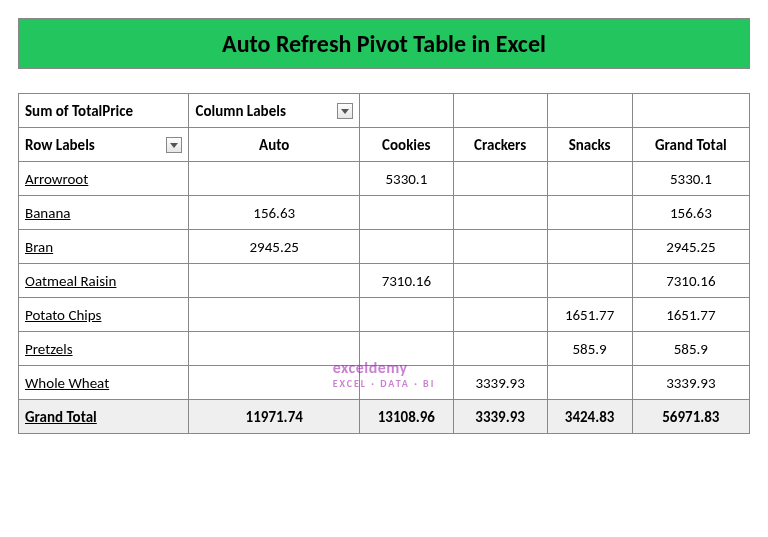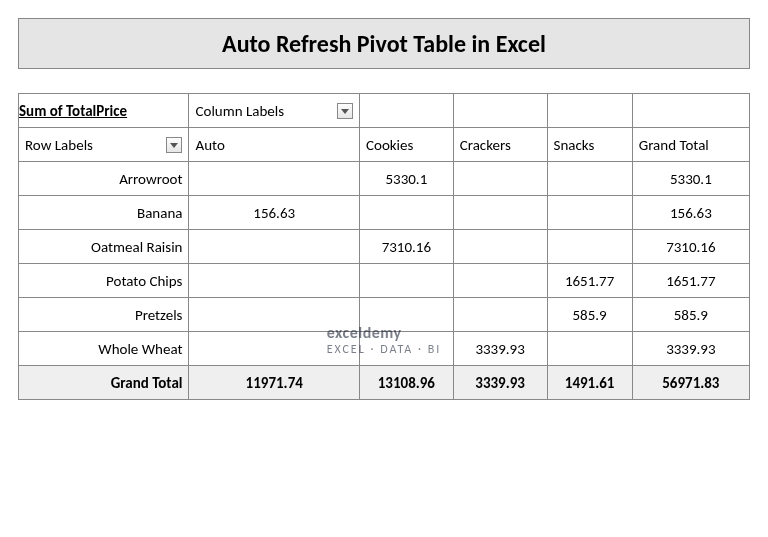--- a/index.html
+++ b/index.html
@@ -4,21 +4,21 @@
 <style>
   * { box-sizing: border-box; }
   body {
     margin: 0;
     padding: 18px;
     font-family: Calibri, Arial, sans-serif;
     background: #fff;
     width: 768px;
   }
   .title-bar {
-    background: #e5e5e5;
+    background: #22c55e;
     border: 1px solid #888;
     text-align: center;
     font-size: 24px;
     font-weight: bold;
     padding: 10px 0;
     color: #000;
   }
   .spacer { height: 24px; }
   table {
     border-collapse: collapse;
@@ -33,47 +33,47 @@
   col.c-total { width: 110px; }
   td, th {
     border: 1px solid #888;
     font-size: 15px;
     height: 34px;
     padding: 0 6px;
     color: #000;
     white-space: nowrap;
     overflow: hidden;
   }
-  .hdr { font-weight: normal; }
-  .hdr-left { font-weight: bold; text-align: left; padding-left: 0; text-decoration: underline; }
-  .cell-text { text-align: right; }
+  .hdr { font-weight: bold; text-align: center; }
+  .hdr-left { font-weight: bold; text-align: left; padding-left: 6px; }
+  .cell-text { text-align: left; text-decoration: underline; }
   .cell-num { text-align: center; }
   .label-with-drop { display:flex; align-items:center; justify-content:center; gap:4px; position:relative; height:100%; }
   .drop {
     width: 16px; height: 16px;
     border: 1px solid #888;
     background: linear-gradient(#fdfdfd,#e6e6e6);
     display:flex; align-items:center; justify-content:center;
     flex-shrink:0;
     margin-left:auto;
   }
   .drop svg { display:block; }
   .gt-row td { font-weight: bold; background: #efefef; }
   .watermark {
     position: absolute;
     left: 50%; transform: translateX(-50%);
     bottom: 44px;
     font-size: 16px;
-    color: #0f172a;
+    color: #a21caf;
     opacity: 0.55;
     font-weight: bold;
     pointer-events: none;
     letter-spacing: 0.5px;
   }
-  .watermark .sub { display:block; font-size:12px; letter-spacing:2px; font-weight:normal; }
+  .watermark .sub { display:block; font-size:10px; letter-spacing:2px; font-weight:bold; }
   .wrap { position: relative; }
 </style>
 </head>
 <body>
 
 <div class="wrap">
   <div class="title-bar">Auto Refresh Pivot Table in Excel</div>
   <div class="spacer"></div>
 
   <table>
@@ -135,20 +135,28 @@
         </tr>
         <tr>
           <td class="cell-text">Banana</td>
           <td class="cell-num">156.63</td>
           <td class="cell-num"></td>
           <td class="cell-num"></td>
           <td class="cell-num"></td>
           <td class="cell-num">156.63</td>
         </tr>
         <tr>
+          <td class="cell-text">Bran</td>
+          <td class="cell-num">2945.25</td>
+          <td class="cell-num"></td>
+          <td class="cell-num"></td>
+          <td class="cell-num"></td>
+          <td class="cell-num">2945.25</td>
+        </tr>
+        <tr>
           <td class="cell-text">Oatmeal Raisin</td>
           <td class="cell-num"></td>
           <td class="cell-num">7310.16</td>
           <td class="cell-num"></td>
           <td class="cell-num"></td>
           <td class="cell-num">7310.16</td>
         </tr>
         <tr>
           <td class="cell-text">Potato Chips</td>
           <td class="cell-num"></td>
@@ -174,21 +182,21 @@
           <td class="cell-num">3339.93</td>
         </tr>
       </tbody>
 
     <tbody>
         <tr class="gt-row">
       <td class="cell-text">Grand Total</td>
       <td class="cell-num">11971.74</td>
       <td class="cell-num">13108.96</td>
       <td class="cell-num">3339.93</td>
-      <td class="cell-num">1491.61</td>
+      <td class="cell-num">3424.83</td>
       <td class="cell-num">56971.83</td>
     </tr>
   </tbody>
     </table>
 
   <div class="watermark">
     <span>exceldemy</span>
     <span class="sub">EXCEL · DATA · BI</span>
   </div>
 </div>

